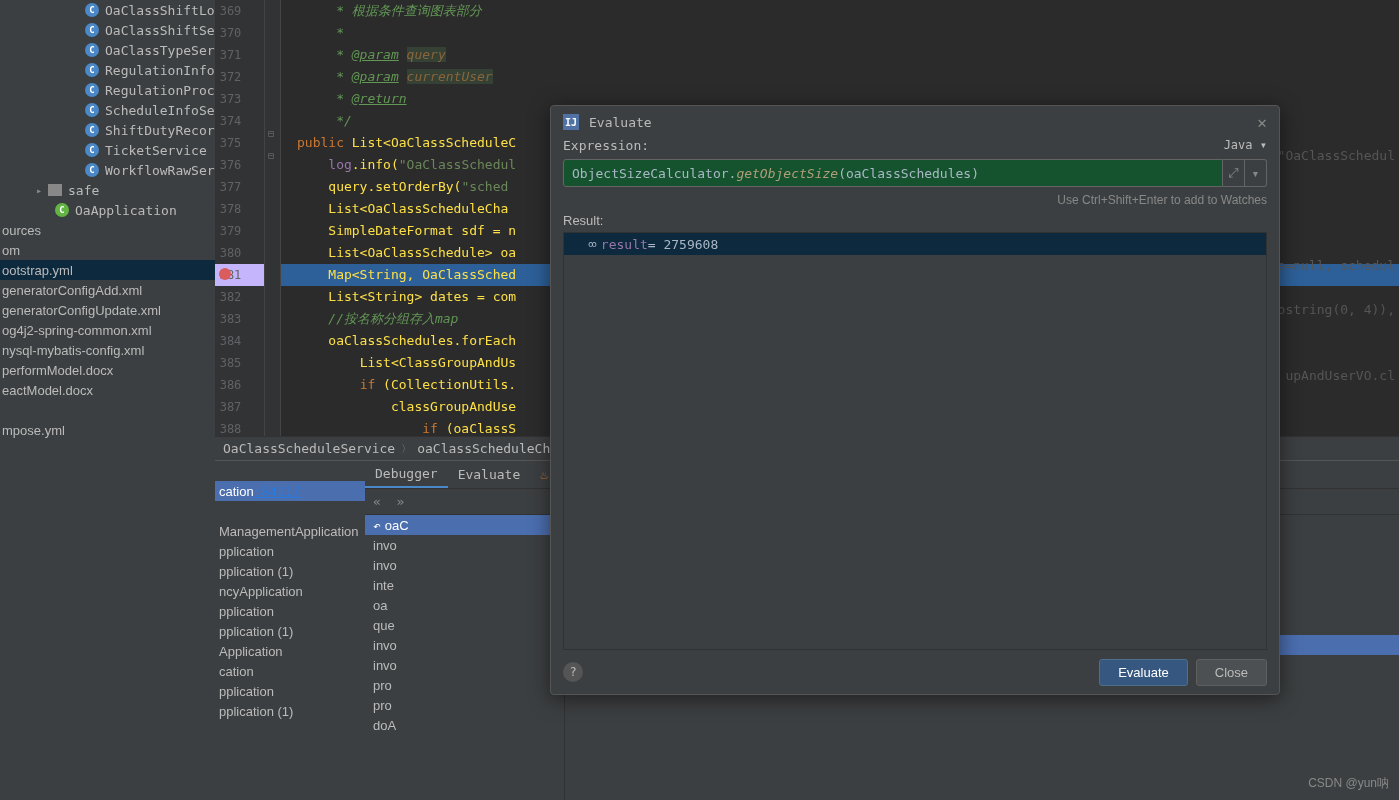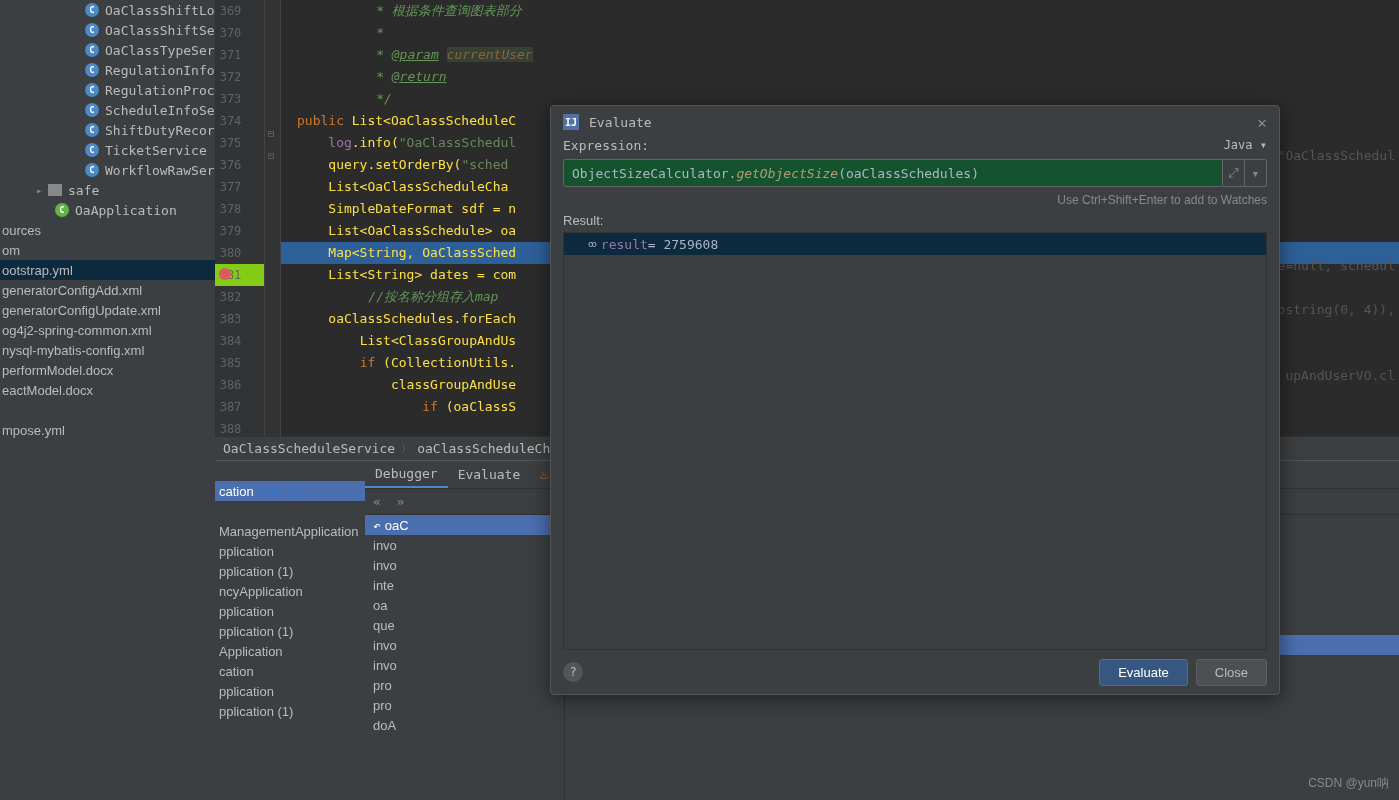--- a/index.html
+++ b/index.html
@@ -21,21 +21,21 @@
 .mid-col { flex: 1; display: flex; flex-direction: column; background: #2b2b2b; overflow: hidden; }
 .editor-area { flex: 1; display: flex; position: relative; overflow: hidden; }
 .gutter { width: 50px; background: #313335; text-align: center; padding-top: 0; color: #606366; font-size: 12px; border-right: 1px solid #444; }
 .gutter div { height: 22px; line-height: 22px; padding-right: 18px; position: relative; }
 .gutter .bp { position: absolute; left: 4px; top: 4px; width: 12px; height: 12px; border-radius: 50%; background: #db5c5c; }
 .fold-strip { width: 16px; background: #313335; border-right: 1px solid #444; position: relative; }
 .fold-mark { position: absolute; left: 3px; color: #666; font-size: 10px; }
 .code { flex: 1; padding-top: 0; overflow: hidden; }
 .code-line { height: 22px; line-height: 22px; white-space: pre; font-size: 13px; padding-left: 16px; }
 .code-line.hl { background: #2d6099; }
-.c-comment { color: #629755; font-style: italic; margin-left: 40px; }
+.c-comment { color: #629755; font-style: italic; }
 .c-tag { color: #629755; font-style: italic; text-decoration: underline; }
 .c-param { color: #8a653b; font-style: italic; background: #344134; }
 .c-kw { color: #cc7832; }
 .c-str { color: #6a8759; }
 .c-field { color: #9876aa; }
 .c-plain { color: #fde047; }
 
 .crumb { height: 24px; background: #3c3f41; display: flex; align-items: center; padding-left: 8px; font-family: "Segoe UI", sans-serif; color: #bbbbbb; border-top: 1px solid #323232; }
 .crumb-sep { margin: 0 6px; color: #888; font-size: 10px; }
 
@@ -170,36 +170,37 @@
           <div>371</div>
           <div>372</div>
           <div>373</div>
           <div>374</div>
           <div>375</div>
           <div>376</div>
           <div>377</div>
           <div>378</div>
           <div>379</div>
           <div>380</div>
-          <div style="background: #84cc16;">381<span class="bp"></span></div>
+          <div style="background: #c4b5fd;">381<span class="bp"></span></div>
           <div>382</div>
           <div>383</div>
           <div>384</div>
           <div>385</div>
           <div>386</div>
           <div>387</div>
           <div>388</div>
         </div>
       <div class="fold-strip">
         <span class="fold-mark" style="top:128px">⊟</span>
         <span class="fold-mark" style="top:150px">⊟</span>
       </div>
       <div class="code" id="code">
           <div class="code-line">     <span class="c-comment">* 根据条件查询图表部分</span></div>
           <div class="code-line">     <span class="c-comment">*</span></div>
+          <div class="code-line">     <span class="c-comment">* <span class="c-tag">@param</span> <span class="c-param">query</span></span></div>
           <div class="code-line">     <span class="c-comment">* <span class="c-tag">@param</span> <span class="c-param">currentUser</span></span></div>
           <div class="code-line">     <span class="c-comment">* <span class="c-tag">@return</span></span></div>
           <div class="code-line">     <span class="c-comment">*/</span></div>
           <div class="code-line"><span class="c-kw">public</span> <span class="c-plain">List&lt;OaClassScheduleC</span></div>
           <div class="code-line">    <span class="c-field">log</span><span class="c-plain">.info(</span><span class="c-str">"OaClassSchedul</span></div>
           <div class="code-line">    <span class="c-plain">query.setOrderBy(</span><span class="c-str">"sched</span></div>
           <div class="code-line">    <span class="c-plain">List&lt;OaClassScheduleCha</span></div>
           <div class="code-line">    <span class="c-plain">SimpleDateFormat sdf = n</span></div>
           <div class="code-line">    <span class="c-plain">List&lt;OaClassSchedule&gt; oa</span></div>
           <div class="code-line hl">    <span class="c-plain">Map&lt;String, OaClassSched</span></div>

